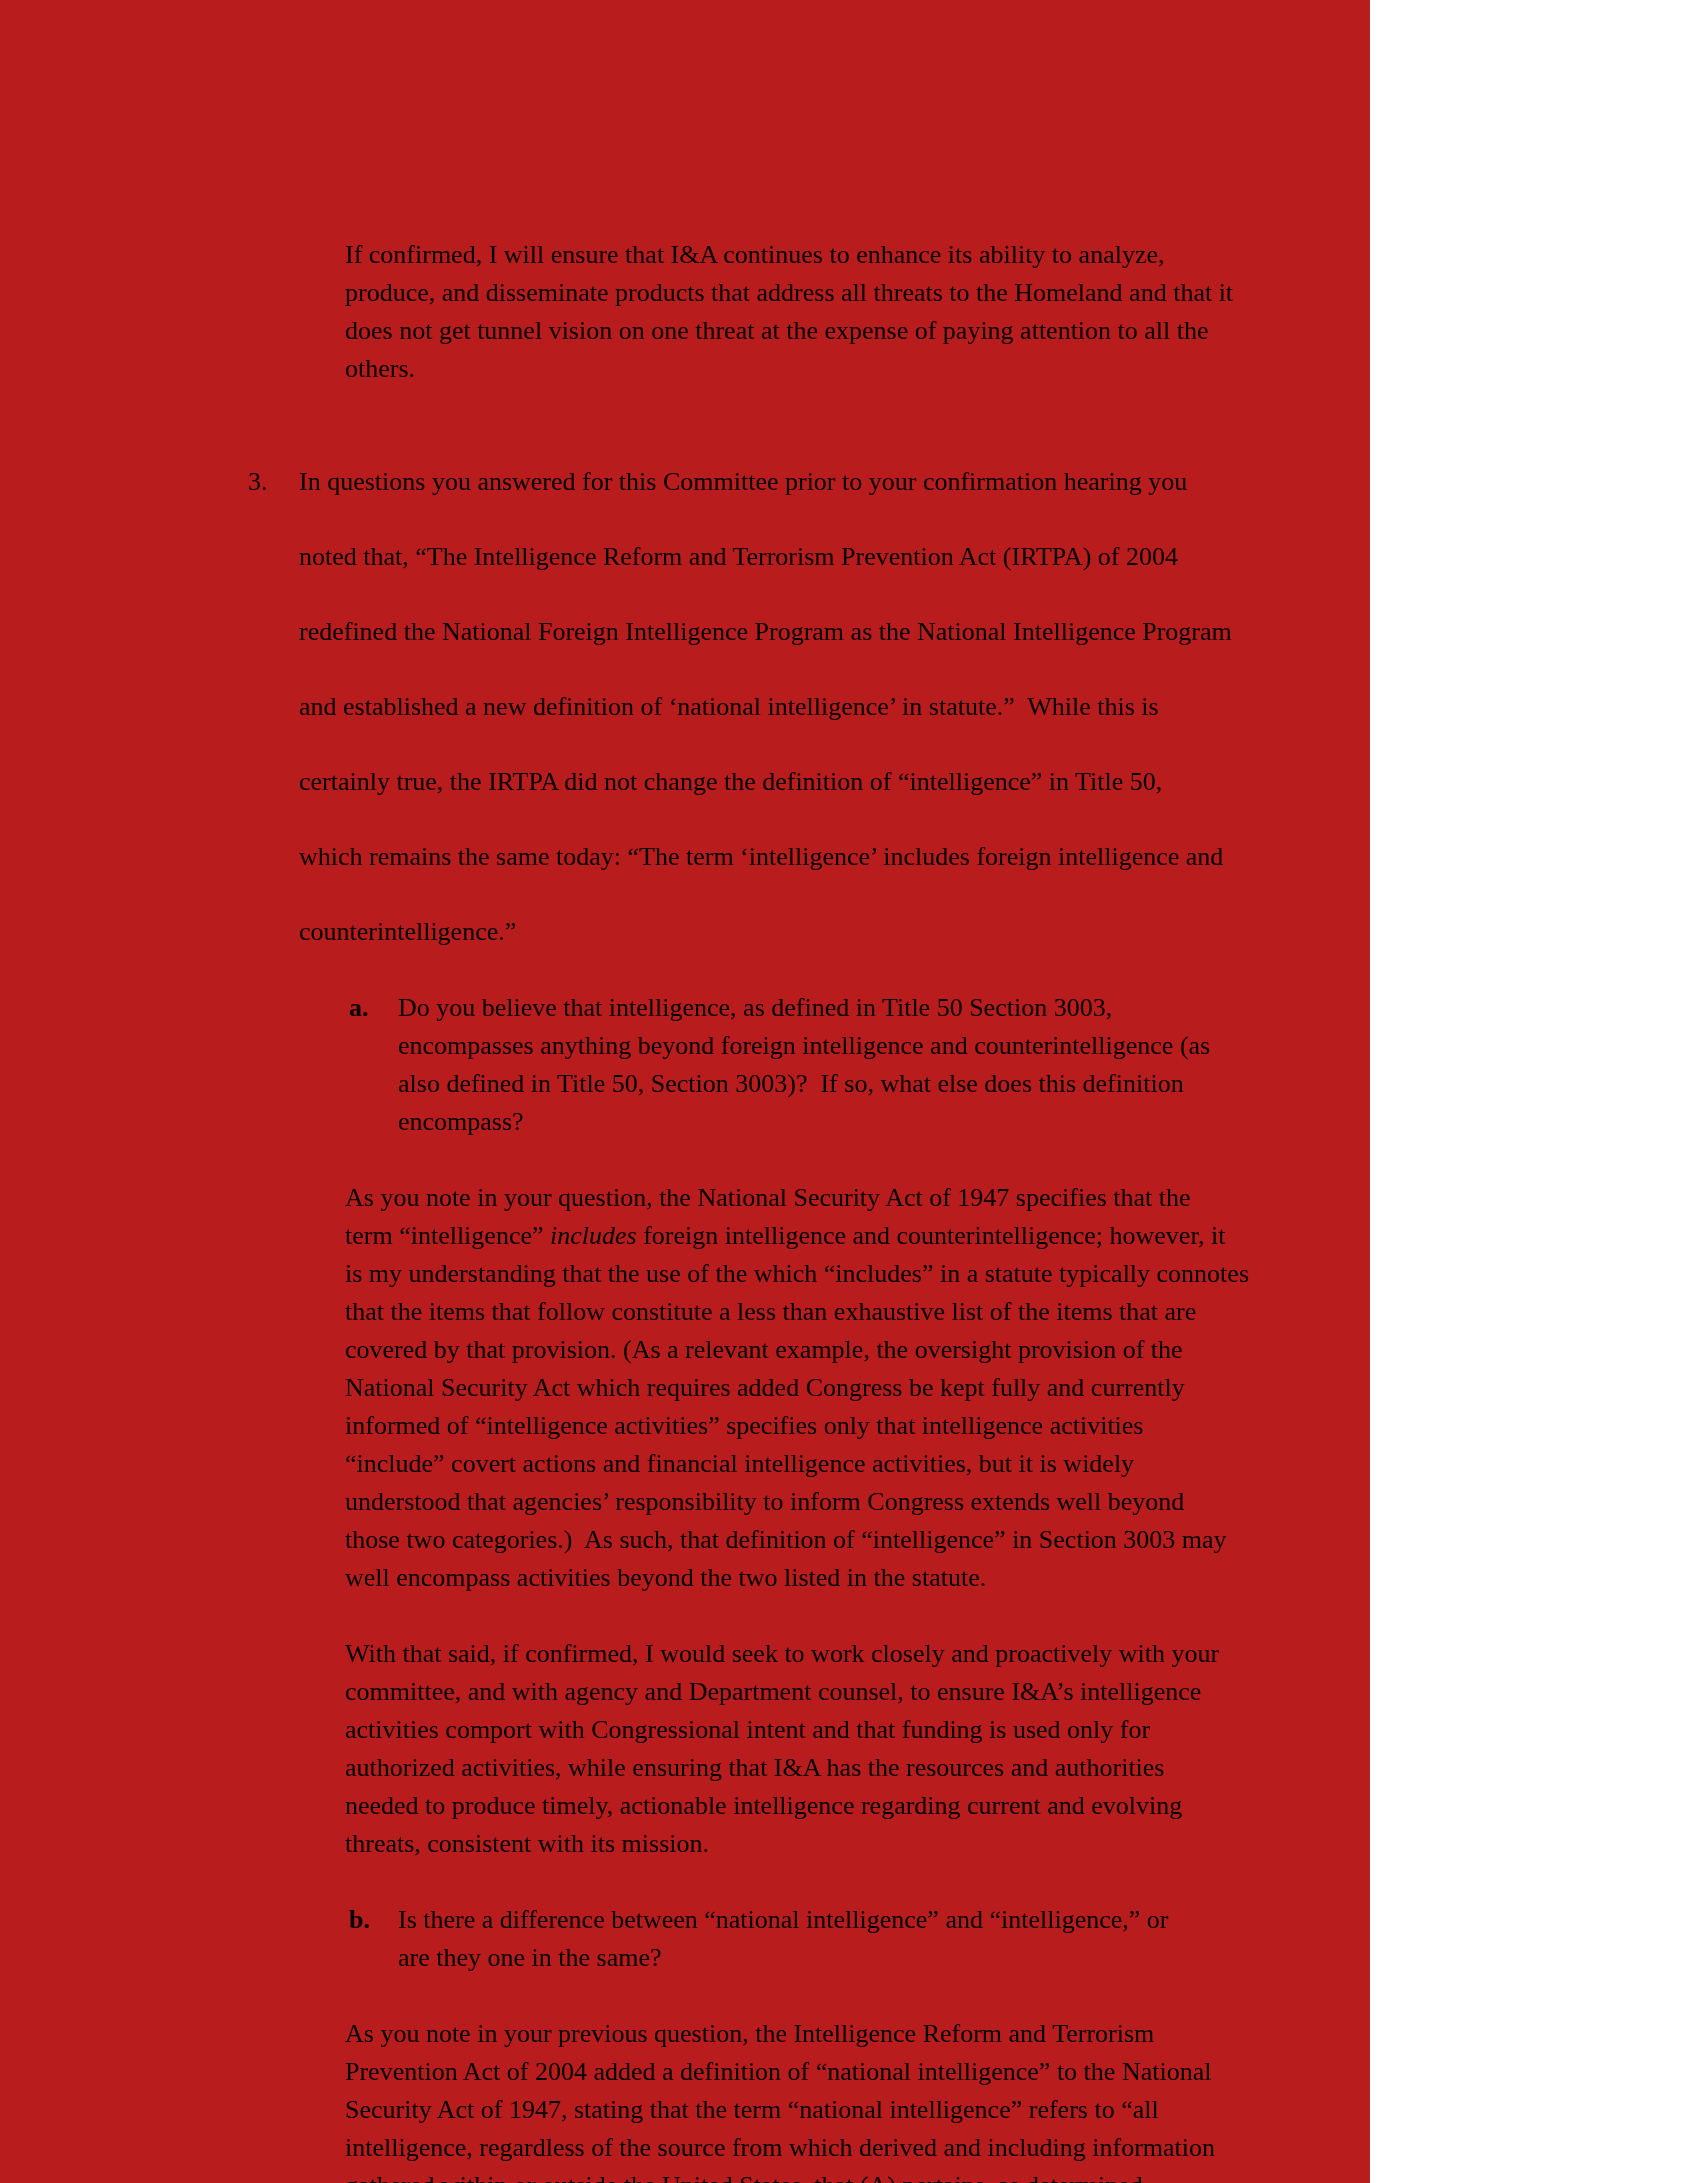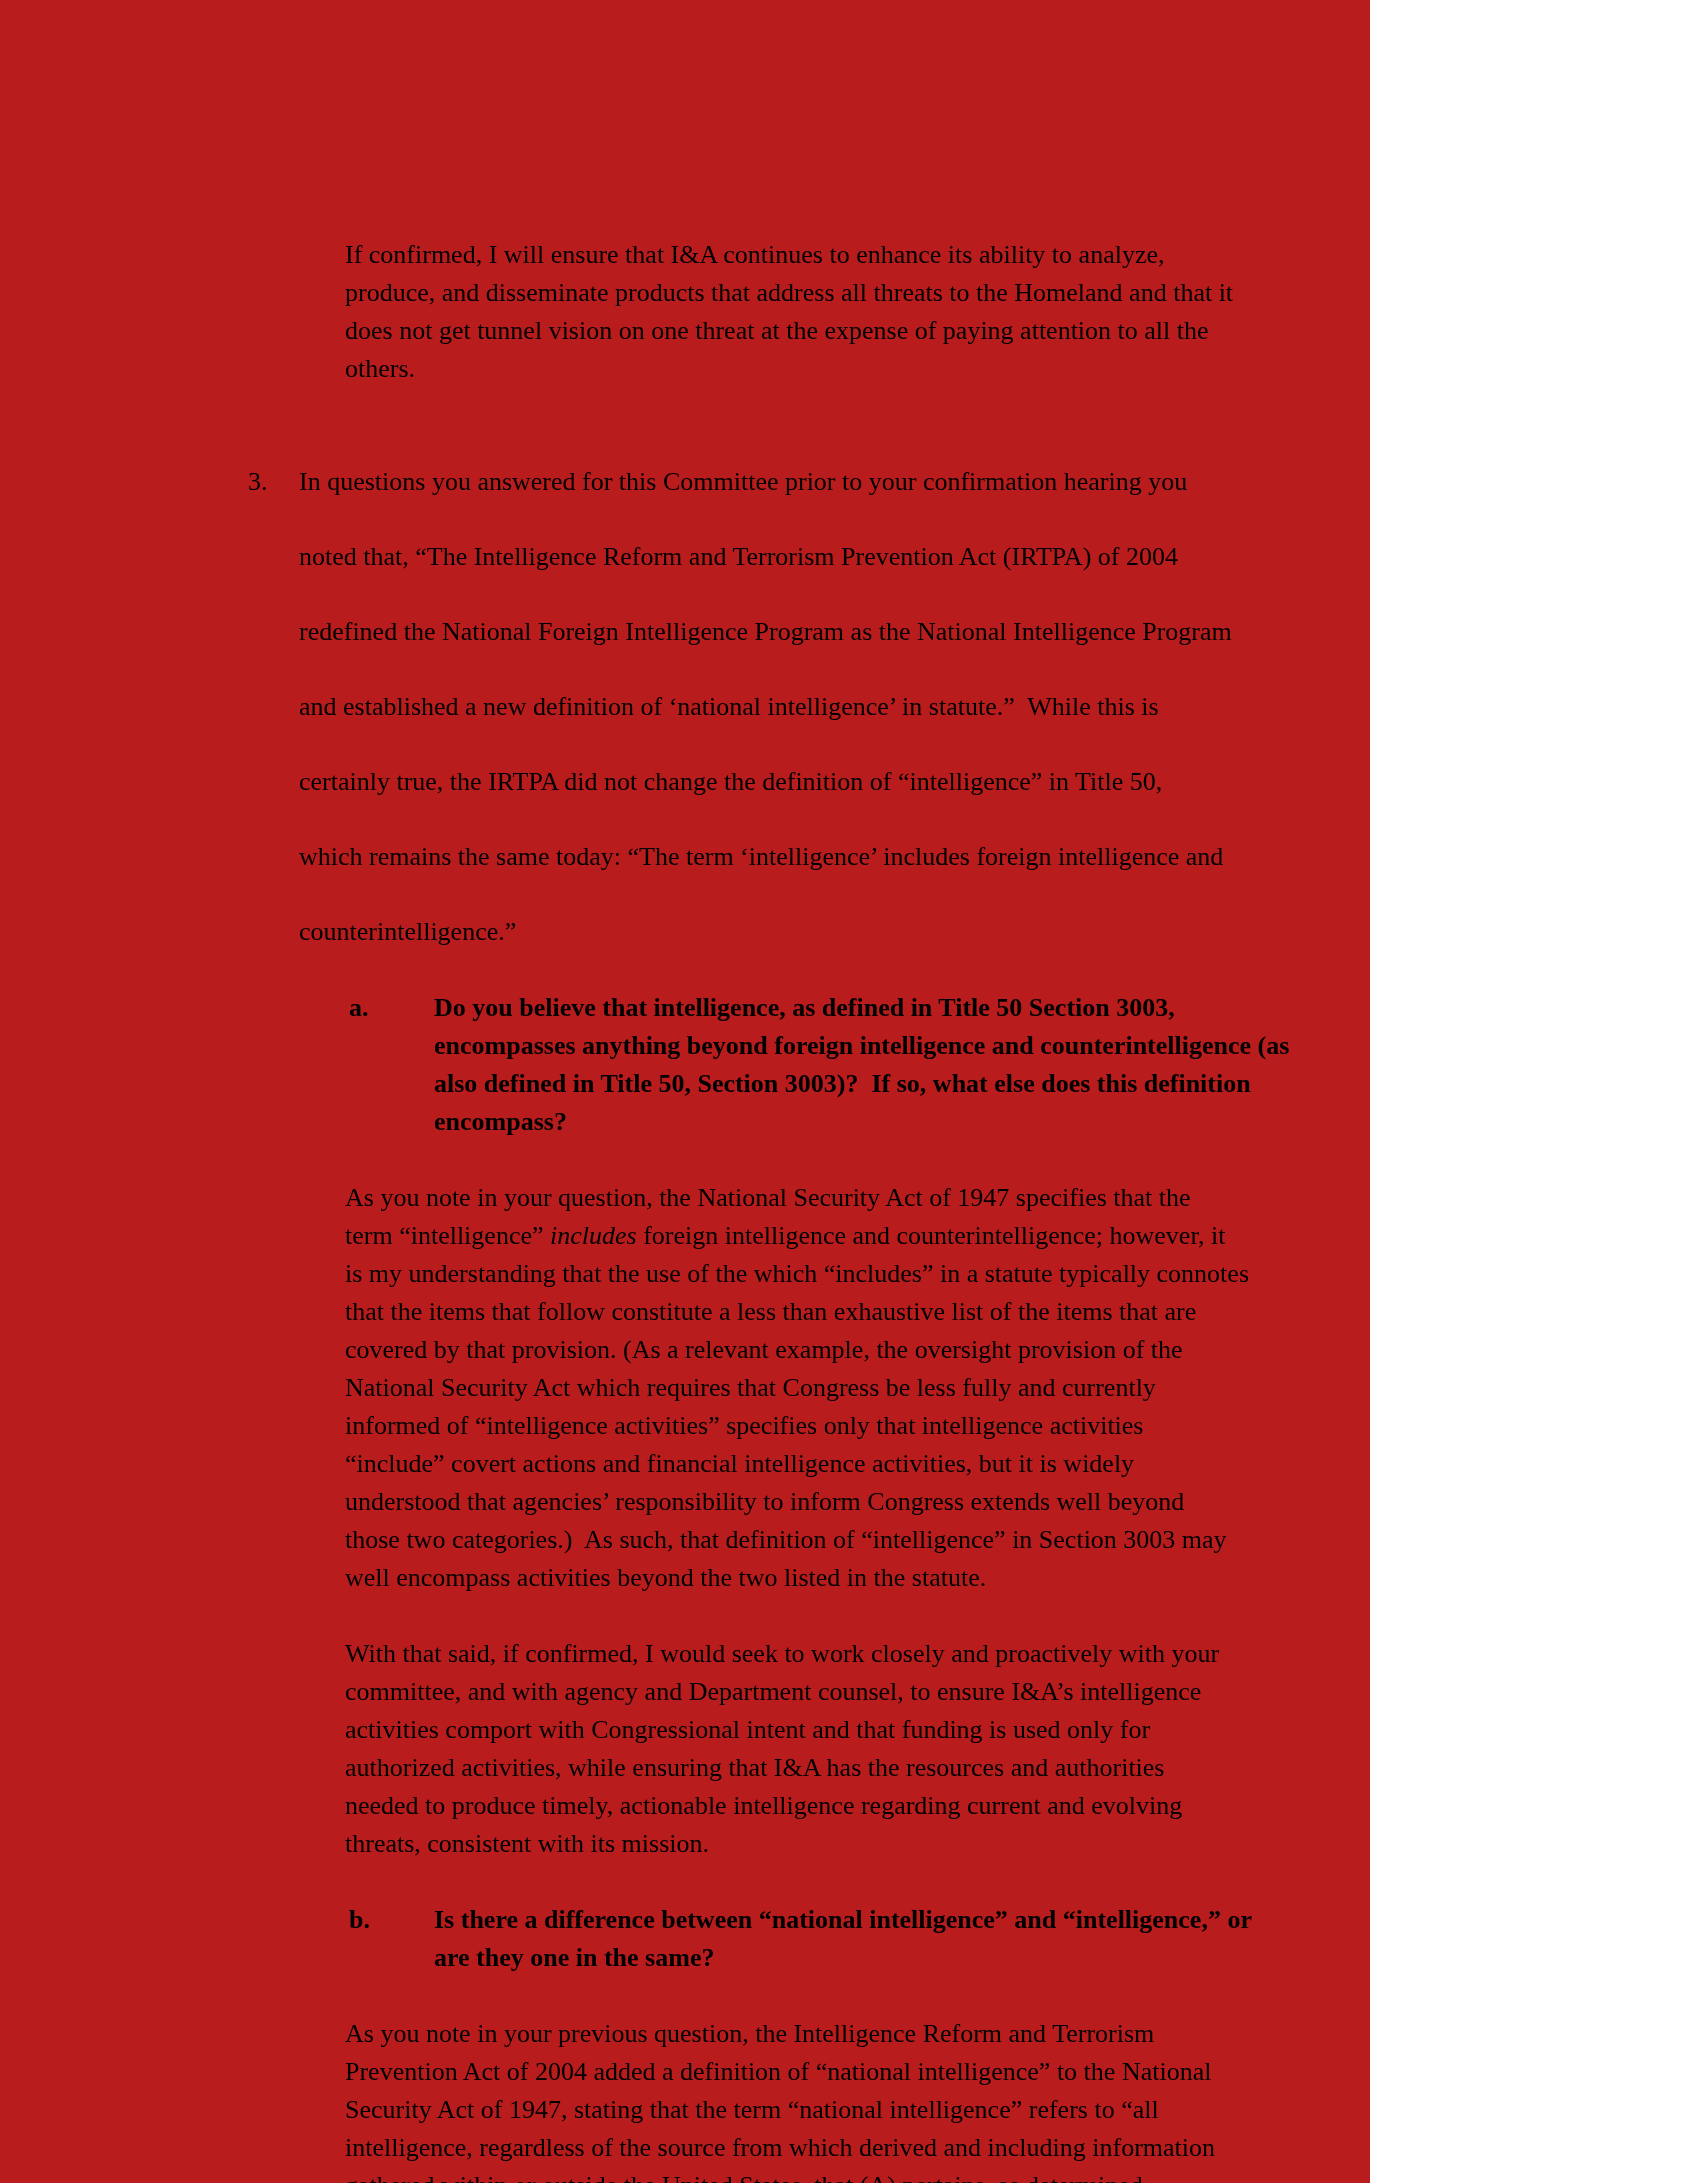--- a/index.html
+++ b/index.html
@@ -10,21 +10,21 @@
     font-family: "Liberation Serif", serif;
     font-size: 26px; line-height: 38px;
   }
   .flow { position: absolute; left: 0; top: 236px; width: 1687px; }
   .line { height: 38px; white-space: pre; display: block; }
   .gap { height: 38px; display: block; }
   .ind1 { padding-left: 345px; }
   .ind-q { padding-left: 299px; margin-top: 37px; }
   .item { position: relative; }
   .num3 { position: absolute; left: 248px; top: 0; }
-  .subq { padding-left: 398px; font-weight: bold; margin-left: 36px; }
+  .subq { padding-left: 398px; font-weight: normal; }
   .subq-mark { position: absolute; left: 349px; top: 0; font-weight: bold; }
   em { font-style: italic; }
 </style>
 </head>
 <body>
 
 <div class="page">
   <div class="flow">
 
     <div>
@@ -55,21 +55,21 @@
       <span class="line subq">encompass?</span>
     </div>
     <span class="gap"></span>
 
     <div>
       <span class="line ind1">As you note in your question, the National Security Act of 1947 specifies that the</span>
       <span class="line ind1"><span>term “intelligence” </span><em>includes</em><span> foreign intelligence and counterintelligence; however, it</span></span>
       <span class="line ind1">is my understanding that the use of the which “includes” in a statute typically connotes</span>
       <span class="line ind1">that the items that follow constitute a less than exhaustive list of the items that are</span>
       <span class="line ind1">covered by that provision. (As a relevant example, the oversight provision of the</span>
-      <span class="line ind1">National Security Act which requires that Congress be less fully and currently</span>
+      <span class="line ind1">National Security Act which requires added Congress be kept fully and currently</span>
       <span class="line ind1">informed of “intelligence activities” specifies only that intelligence activities</span>
       <span class="line ind1">“include” covert actions and financial intelligence activities, but it is widely</span>
       <span class="line ind1">understood that agencies’ responsibility to inform Congress extends well beyond</span>
       <span class="line ind1">those two categories.)  As such, that definition of “intelligence” in Section 3003 may</span>
       <span class="line ind1">well encompass activities beyond the two listed in the statute.</span>
     </div>
     <span class="gap"></span>
 
     <div>
       <span class="line ind1">With that said, if confirmed, I would seek to work closely and proactively with your</span>

